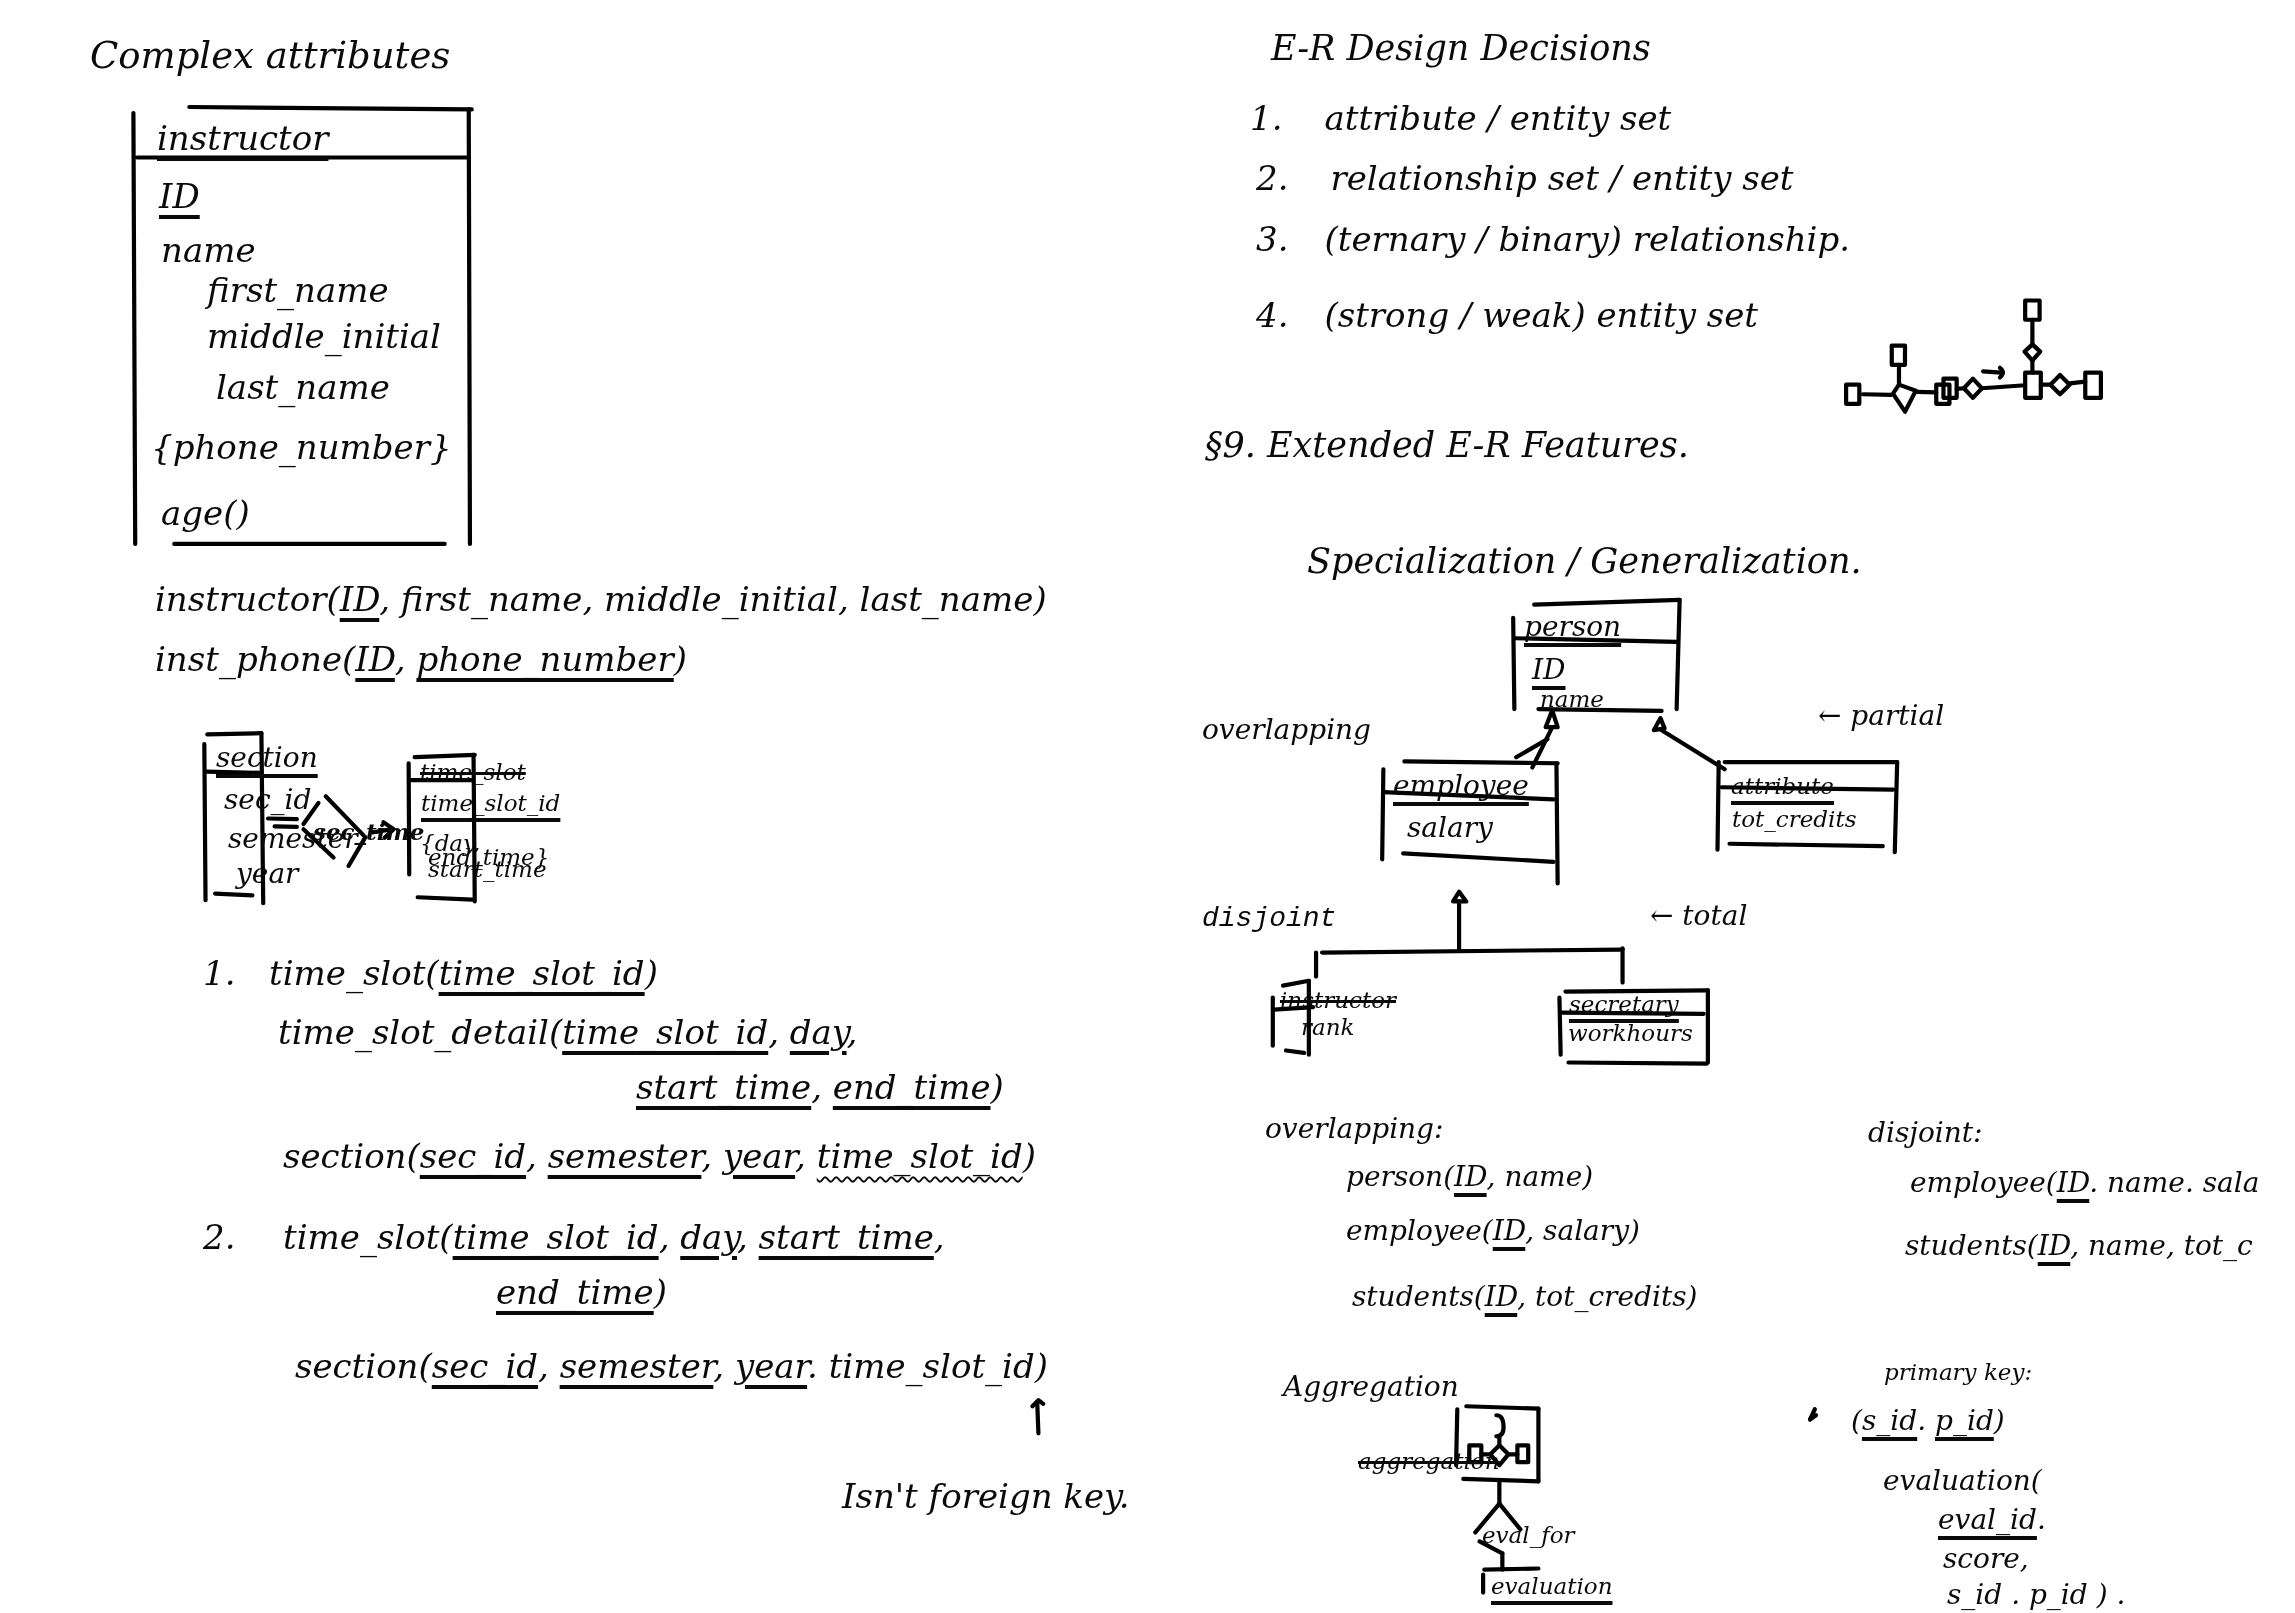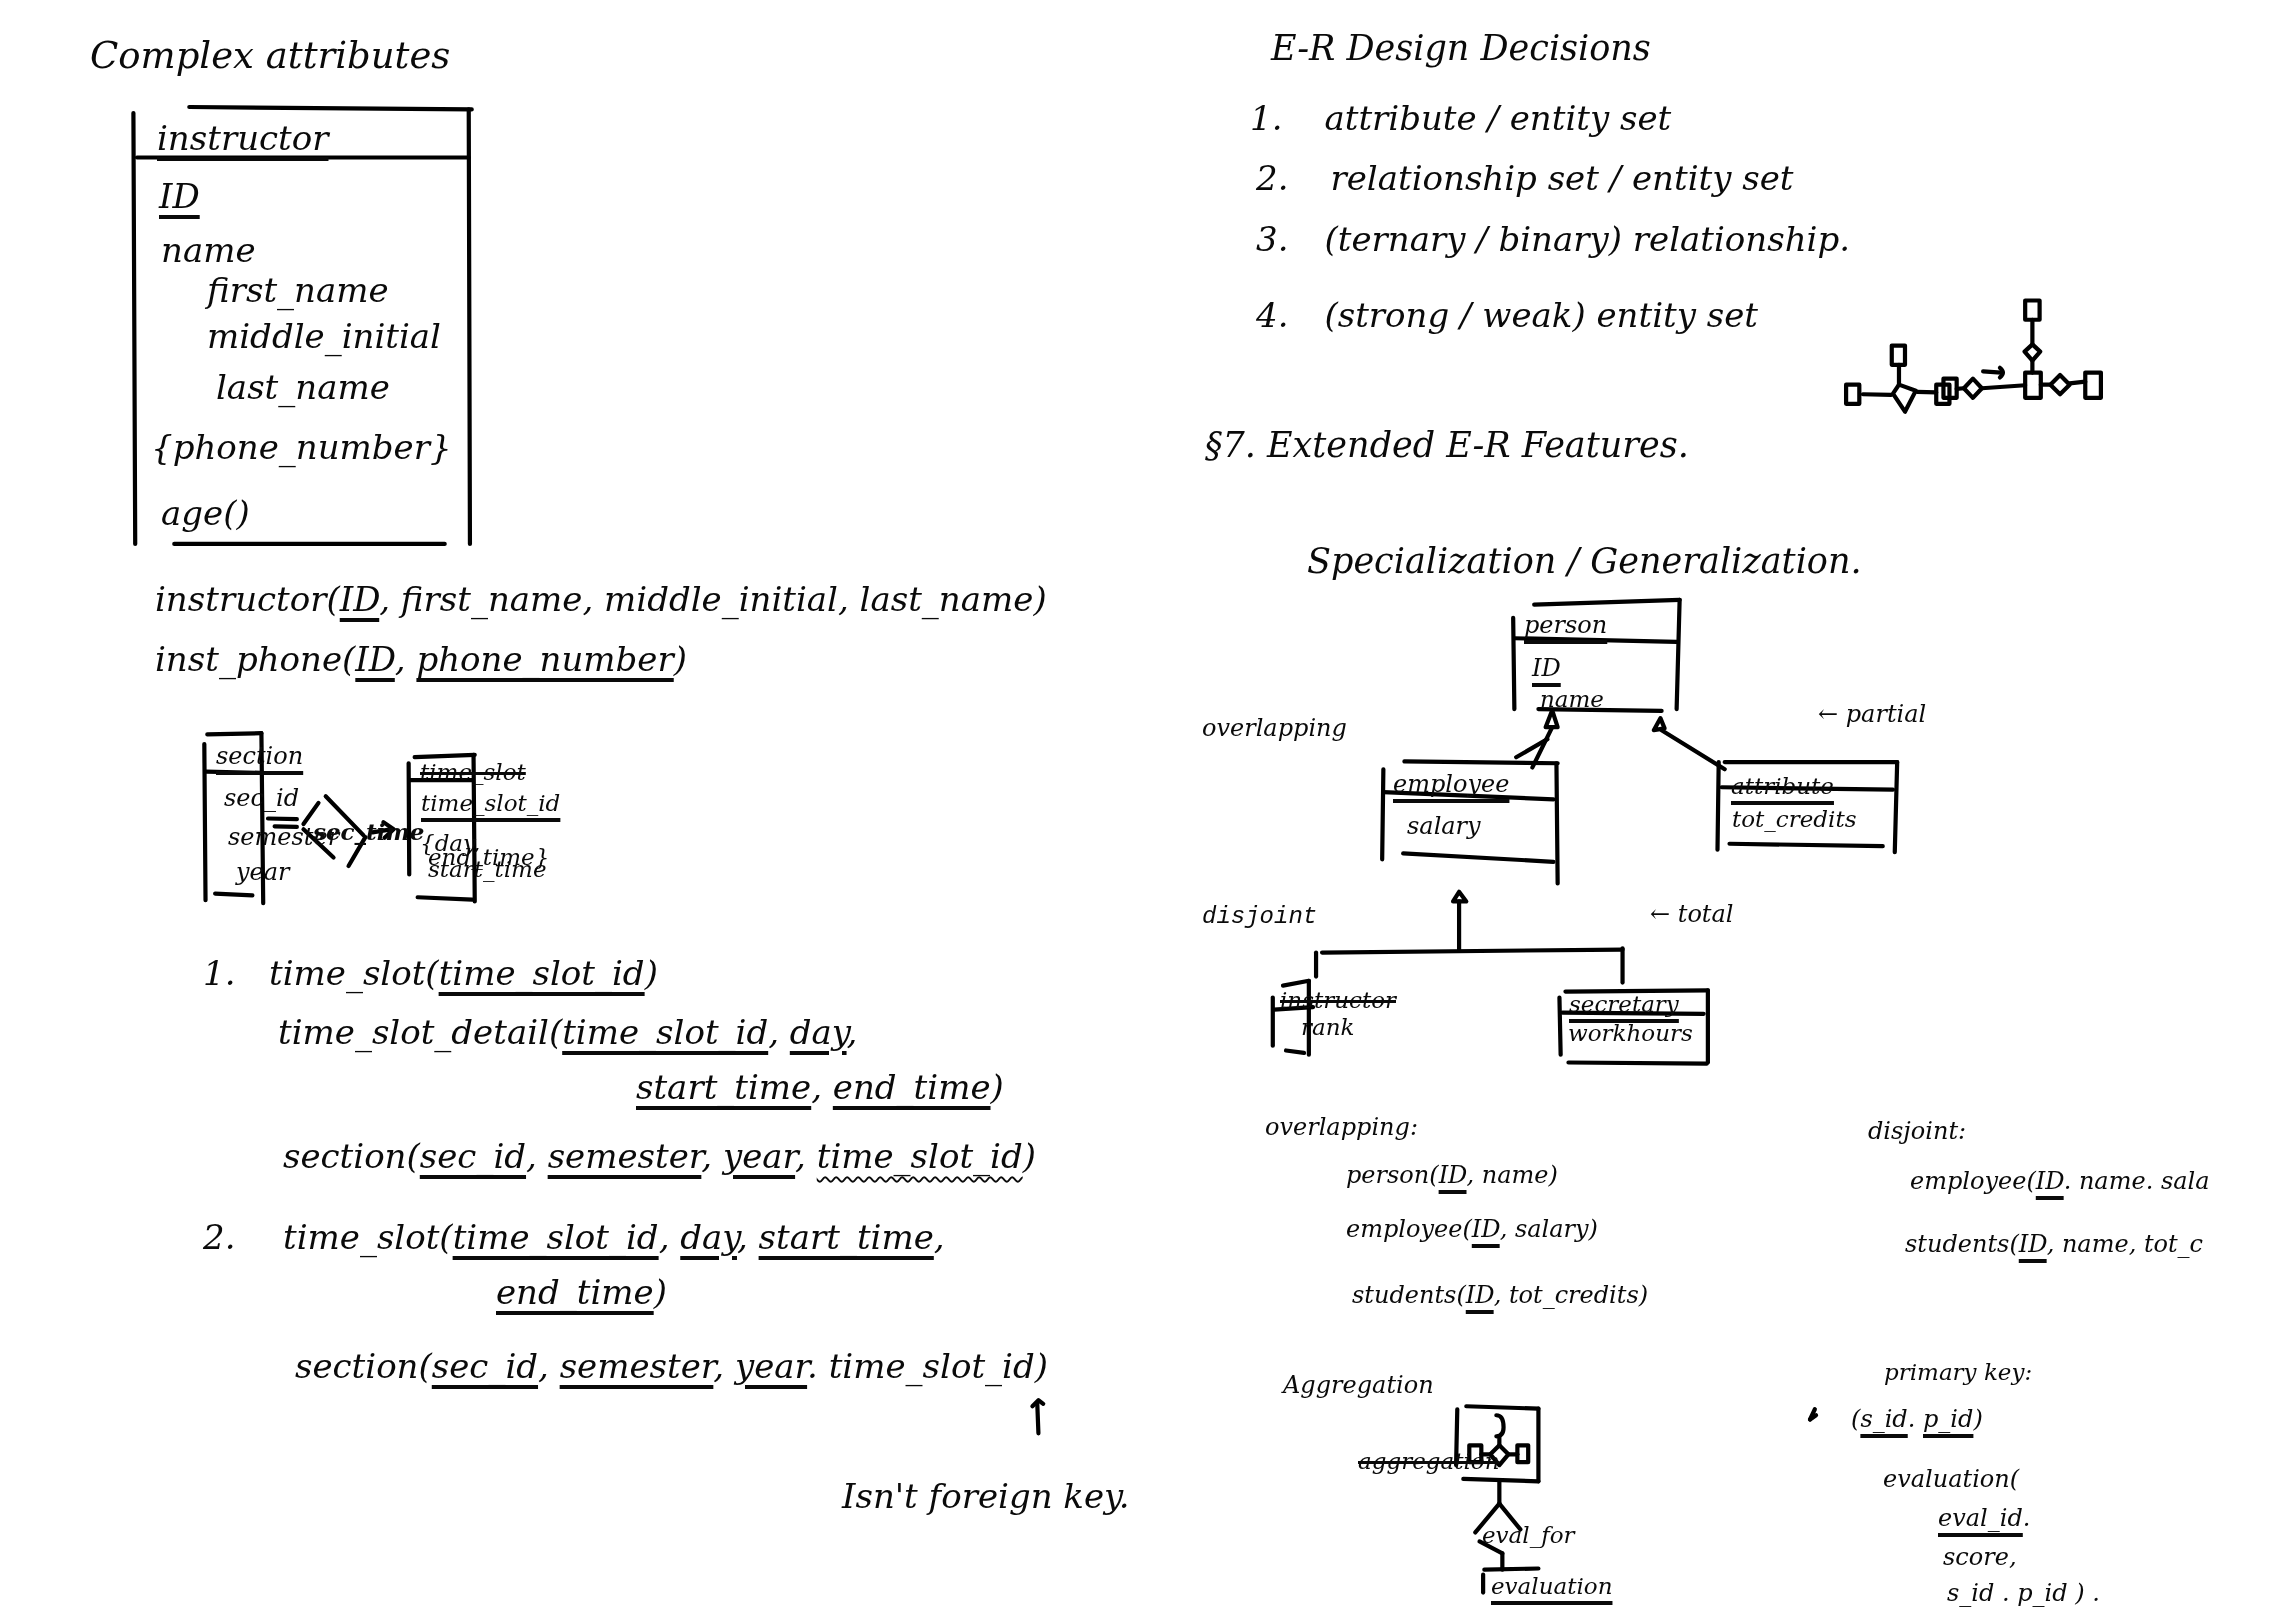--- a/index.html
+++ b/index.html
@@ -3,21 +3,21 @@
 <meta charset="utf-8">
 <style>
   html, body { margin: 0; padding: 0; background: #ffffff; }
   body { width: 2295px; height: 1613px; position: relative; overflow: hidden;
          font-family: "DejaVu Sans", sans-serif; color: #000; }
   .t { position: absolute; white-space: nowrap; font-family: "DejaVu Serif", serif;
        font-style: italic; color: #0a0a0a; line-height: 1; }
   .h1 { font-size: 37px; }
   .h2 { font-size: 35px; }
   .b { font-size: 34px; }
-  .s { font-size: 24px; }
+  .s { font-size: 28px; }
   .xs { font-size: 23px; }
   .u { text-decoration: underline; text-decoration-thickness: 3.6px; text-underline-offset: 7.2px; }
   .wavy { text-decoration: underline wavy; text-decoration-thickness: 2.4px; text-underline-offset: 8.4px; }
   .strike { text-decoration: line-through; text-decoration-thickness: 3px; }
   svg.canvas { position: absolute; left: 0; top: 0; }
   svg.canvas line, svg.canvas polyline, svg.canvas rect, svg.canvas polygon, svg.canvas path {
     stroke: #000; stroke-width: 7; fill: none; stroke-linecap: round; stroke-linejoin: round; }
 </style>
 </head>
 <body>
@@ -240,21 +240,21 @@
 <div class="t b" style="left:842px;top:1479px;">Isn't foreign key.</div>
 
 <div class="t h2" style="left:1223px;top:31px;margin-left:48px;">E-R Design Decisions</div>
 <div>
   <div class="t b" style="left:1250px;top:101px;"><span>1.</span><span style="margin-left:42px">attribute / entity set</span></div>
   <div class="t b" style="left:1256px;top:161px;"><span>2.</span><span style="margin-left:42px">relationship set / entity set</span></div>
   <div class="t b" style="left:1256px;top:222px;"><span>3.</span><span style="margin-left:36px">(ternary / binary) relationship.</span></div>
   <div class="t b" style="left:1256px;top:298px;"><span>4.</span><span style="margin-left:36px">(strong / weak) entity set</span></div>
 </div>
 
-<div class="t h2" style="left:1205px;top:428px;">§7. Extended E-R Features.</div>
+<div class="t h2" style="left:1205px;top:428px;">§9. Extended E-R Features.</div>
 <div class="t h2" style="left:1307px;top:520px;margin-top:24px;">Specialization / Generalization.</div>
 
 <div class="t s u" style="left:1524px;top:613px;">person</div>
 <div class="t s u" style="left:1532px;top:656px;">ID</div>
 <div class="t xs" style="left:1540px;top:688px;">name</div>
 
 <div class="t s" style="left:1202px;top:716px;">overlapping</div>
 <div class="t s" style="left:1818px;top:702px;">← partial</div>
 
 <div class="t s u" style="left:1393px;top:772px;">employee</div>

